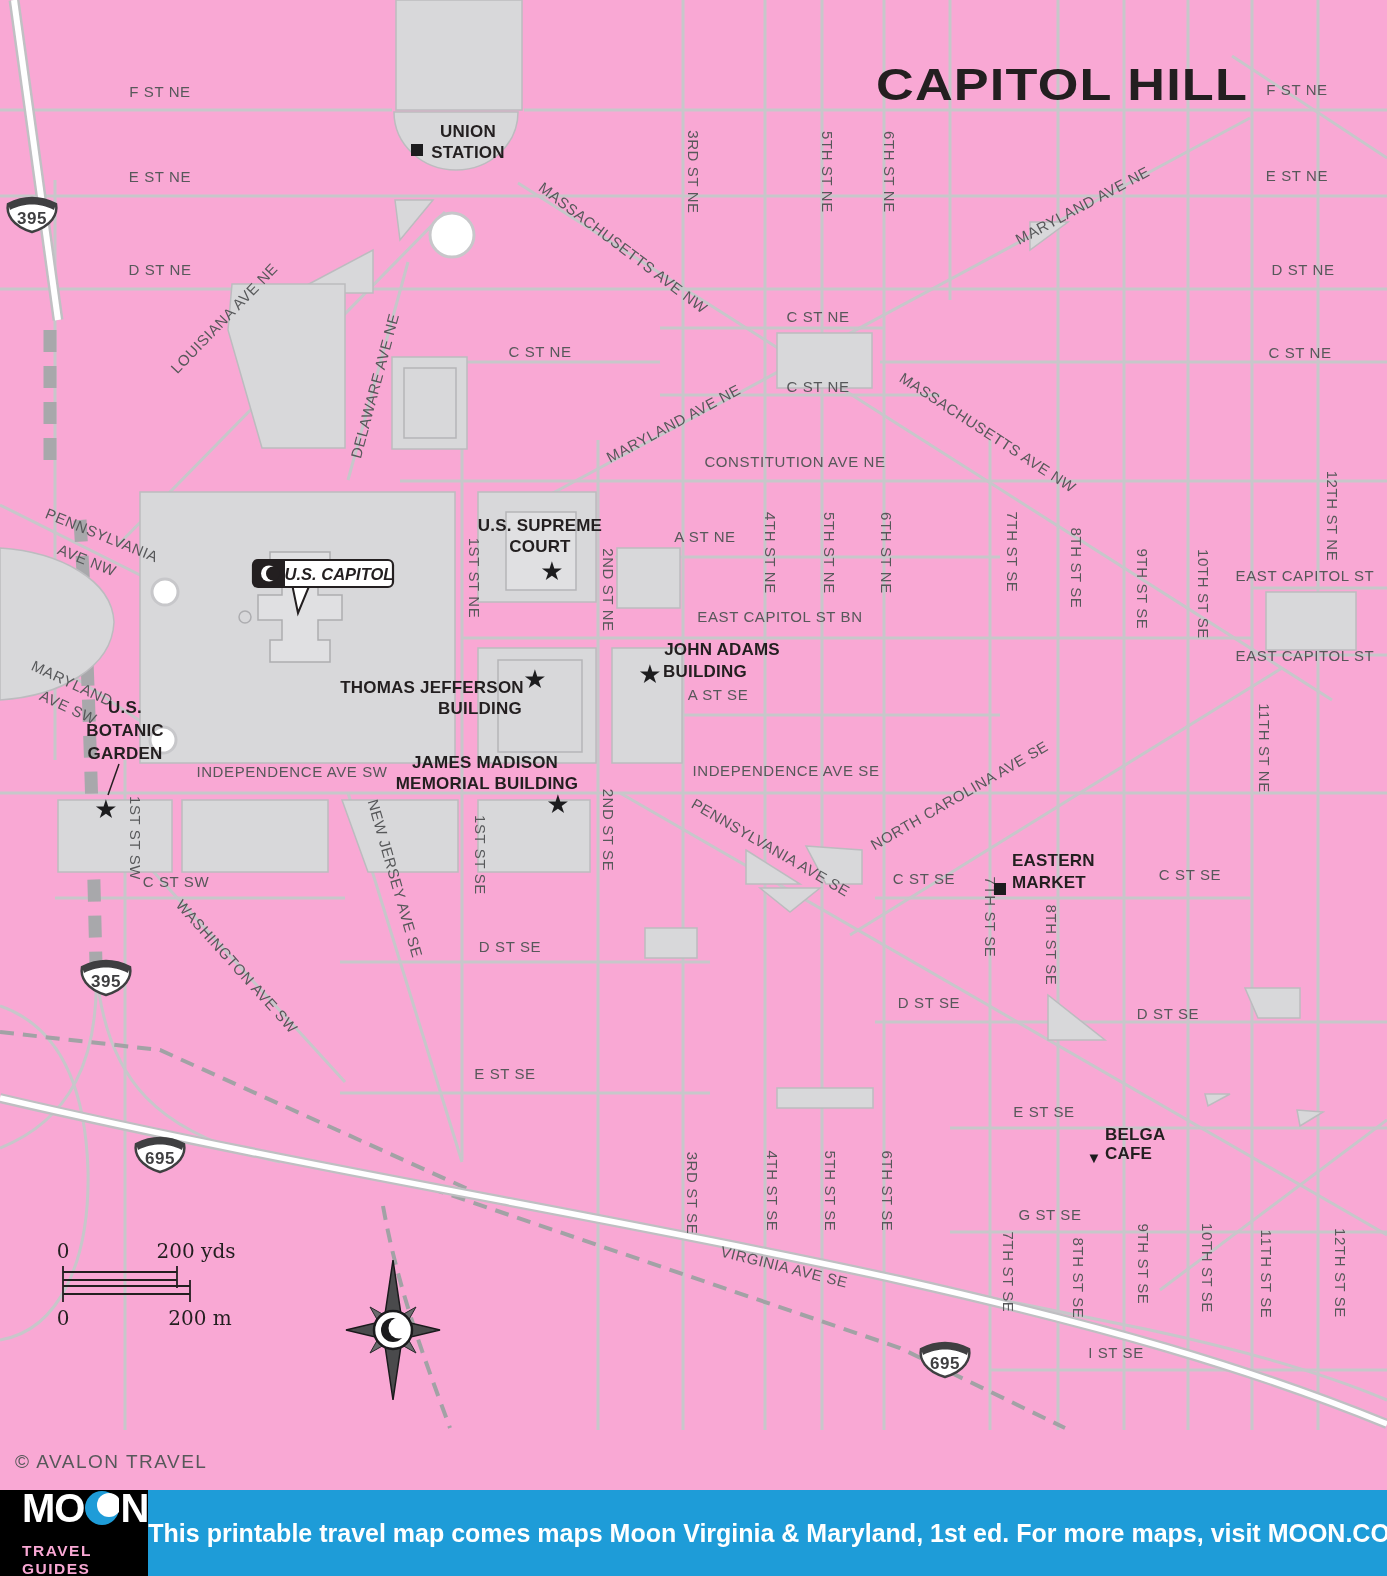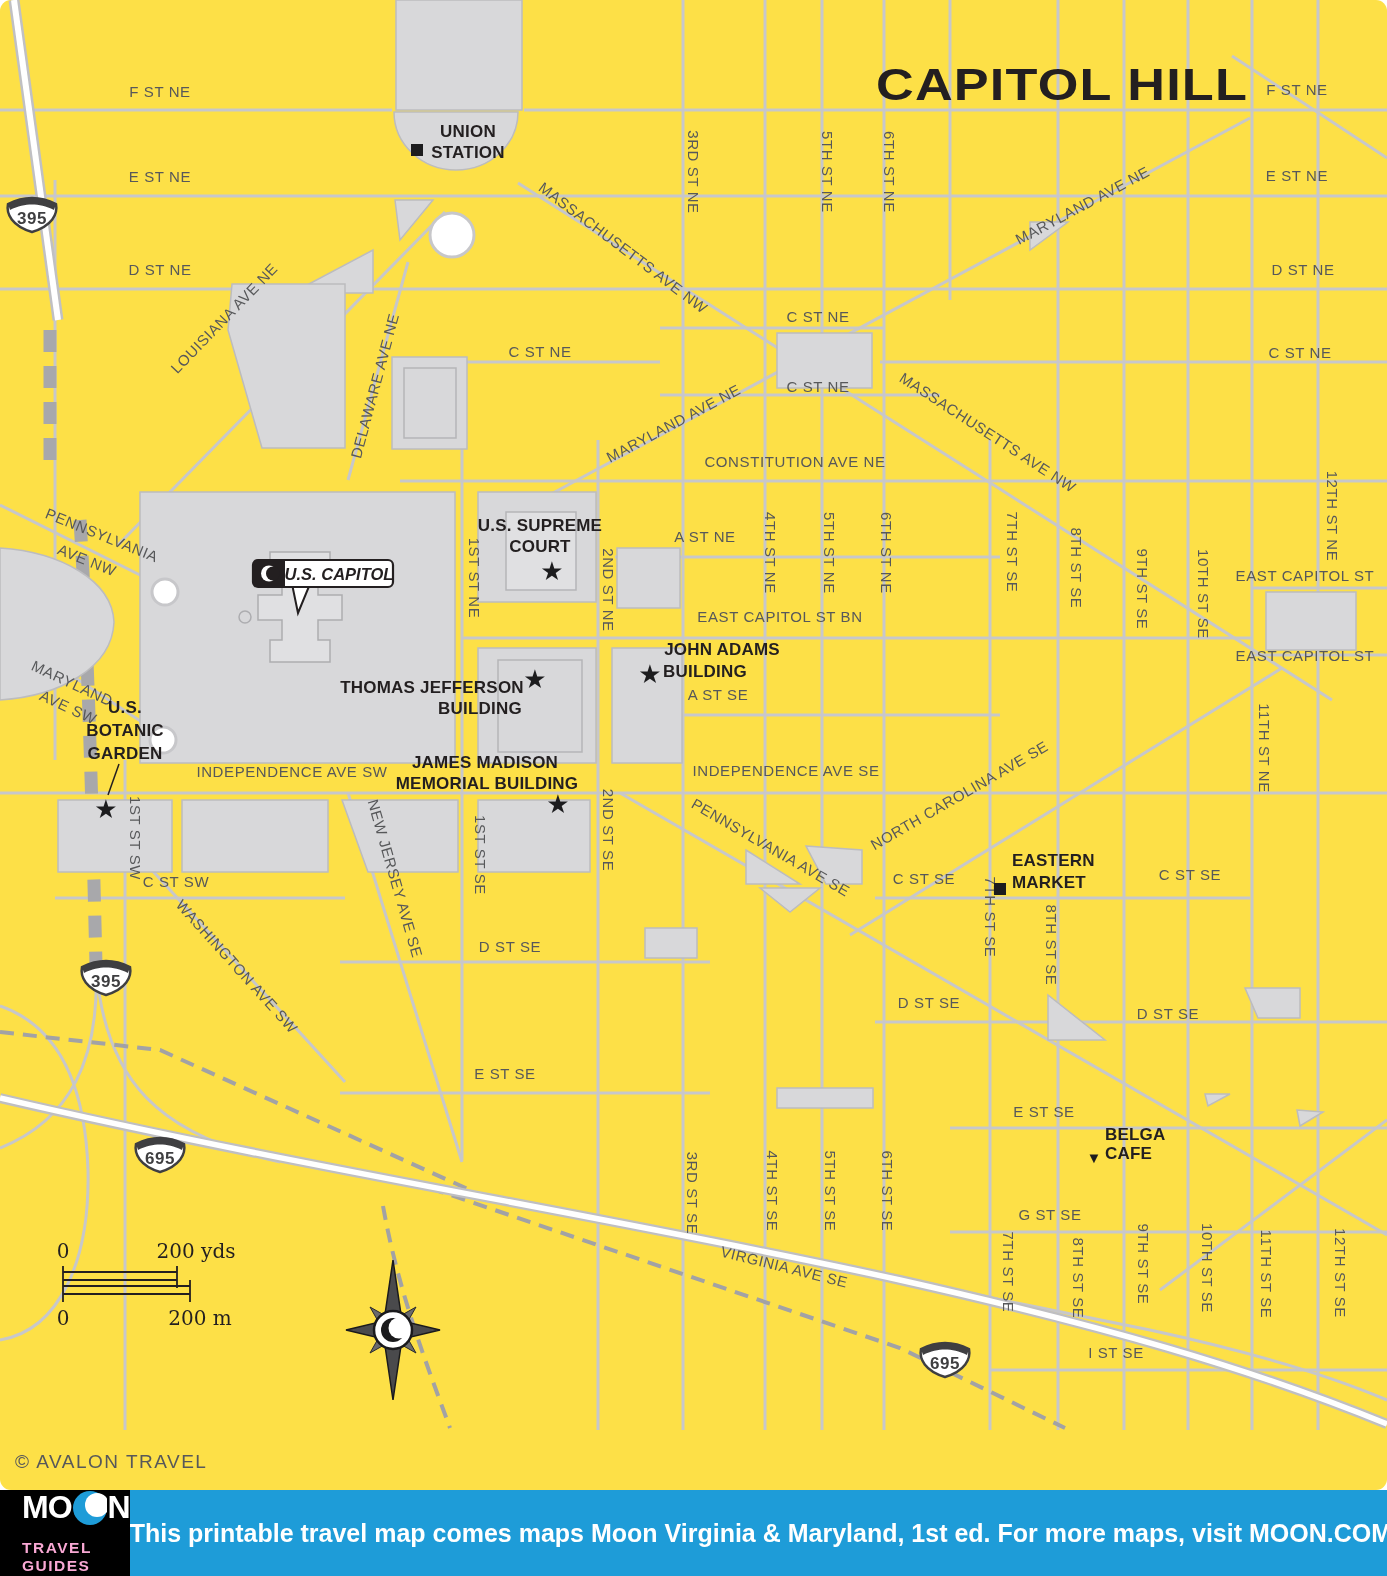--- a/index.html
+++ b/index.html
@@ -1,32 +1,32 @@
 <!DOCTYPE html>
 <html><head>
 <meta charset="utf-8">
 <style>
   html,body{margin:0;padding:0;background:#fff;}
   body{width:1387px;height:1576px;font-family:"Liberation Sans",sans-serif;position:relative;}
-  #map-wrap{position:absolute;top:0;left:0;width:1387px;height:1490px;background:#fde047;overflow:hidden;border-radius:11px;}
+  #map-wrap{position:absolute;top:0;left:0;width:1387px;height:1490px;background:#f9a8d4;overflow:hidden;}
   svg{display:block;}
   svg text{font-family:"Liberation Sans",sans-serif;}
   .sl{font-size:15px;fill:#57585a;letter-spacing:.6px;}
   .poi{font-size:17px;font-weight:bold;fill:#231f20;letter-spacing:.2px;}
   .title{font-size:45px;font-weight:900;fill:#231f20;letter-spacing:1px;}
   .serif{font-family:"DejaVu Serif",serif;font-size:20px;fill:#231f20;}
   .copy{font-size:19px;fill:#57585a;letter-spacing:1.5px;}
   .star{font-size:26px;fill:#1c1c1e;}
   .tri{font-size:15px;fill:#1c1c1e;}
   .shield-num{font-size:17px;font-weight:bold;fill:#3f3f41;letter-spacing:.5px;}
   .callout-text{font-size:16.5px;font-weight:bold;font-style:italic;fill:#231f20;}
   
   #footer{position:absolute;top:1490px;left:0;width:1387px;height:86px;display:flex;}
   #logo-box{width:205px;height:86px;background:#000;display:flex;flex-direction:column;justify-content:center;padding-left:22px;box-sizing:border-box;}
-  #logo-word{display:flex;align-items:flex-start;color:#fff;font-weight:900;font-size:32px;letter-spacing:-1px;line-height:1;}
+  #logo-word{display:flex;align-items:center;color:#fff;font-weight:900;font-size:40px;letter-spacing:-1px;line-height:1;}
   #logo-word svg{margin:0 1px;}
   #logo-sub{color:#f9a8d4;font-weight:bold;font-size:15.5px;letter-spacing:1.5px;margin-top:14px;}
   #blue-bar{flex:1;background:#1E9CD8;display:flex;align-items:center;justify-content:center;}
   #blue-bar .bar-text{color:#fff;font-size:25px;font-weight:bold;white-space:nowrap;}
   #blue-bar .it{}
 </style>
 </head>
 <body>
 
 <div id="map-wrap">

